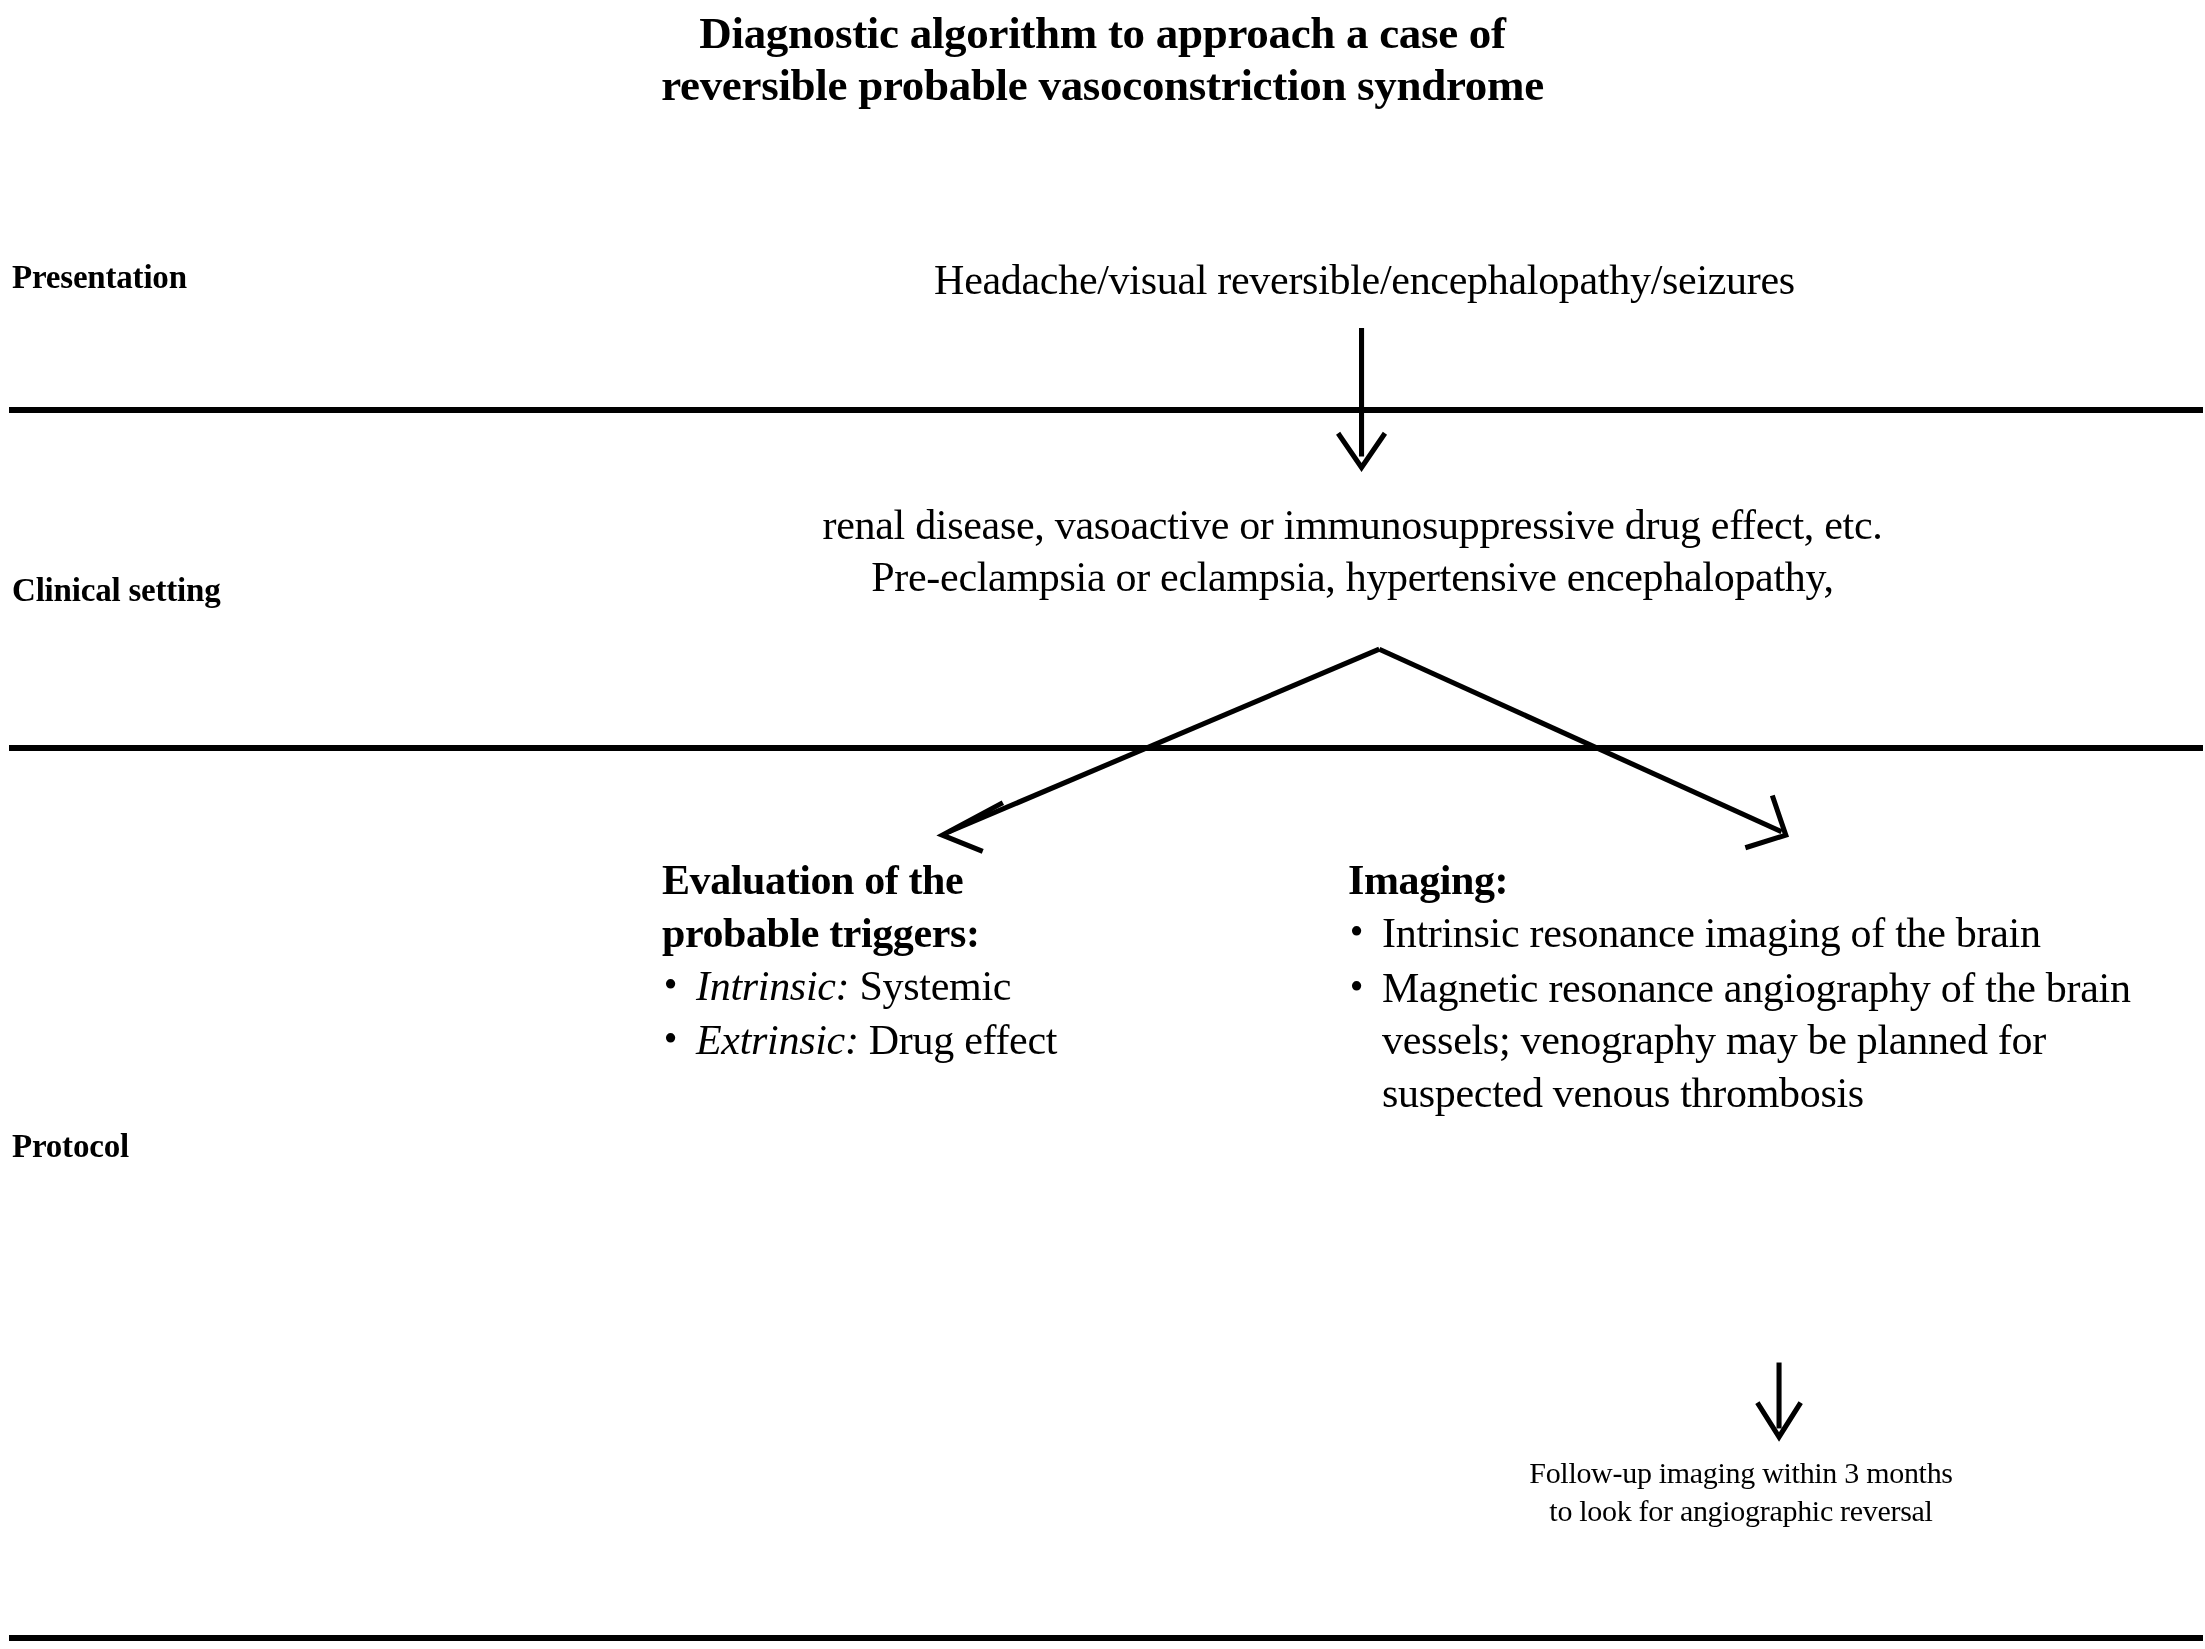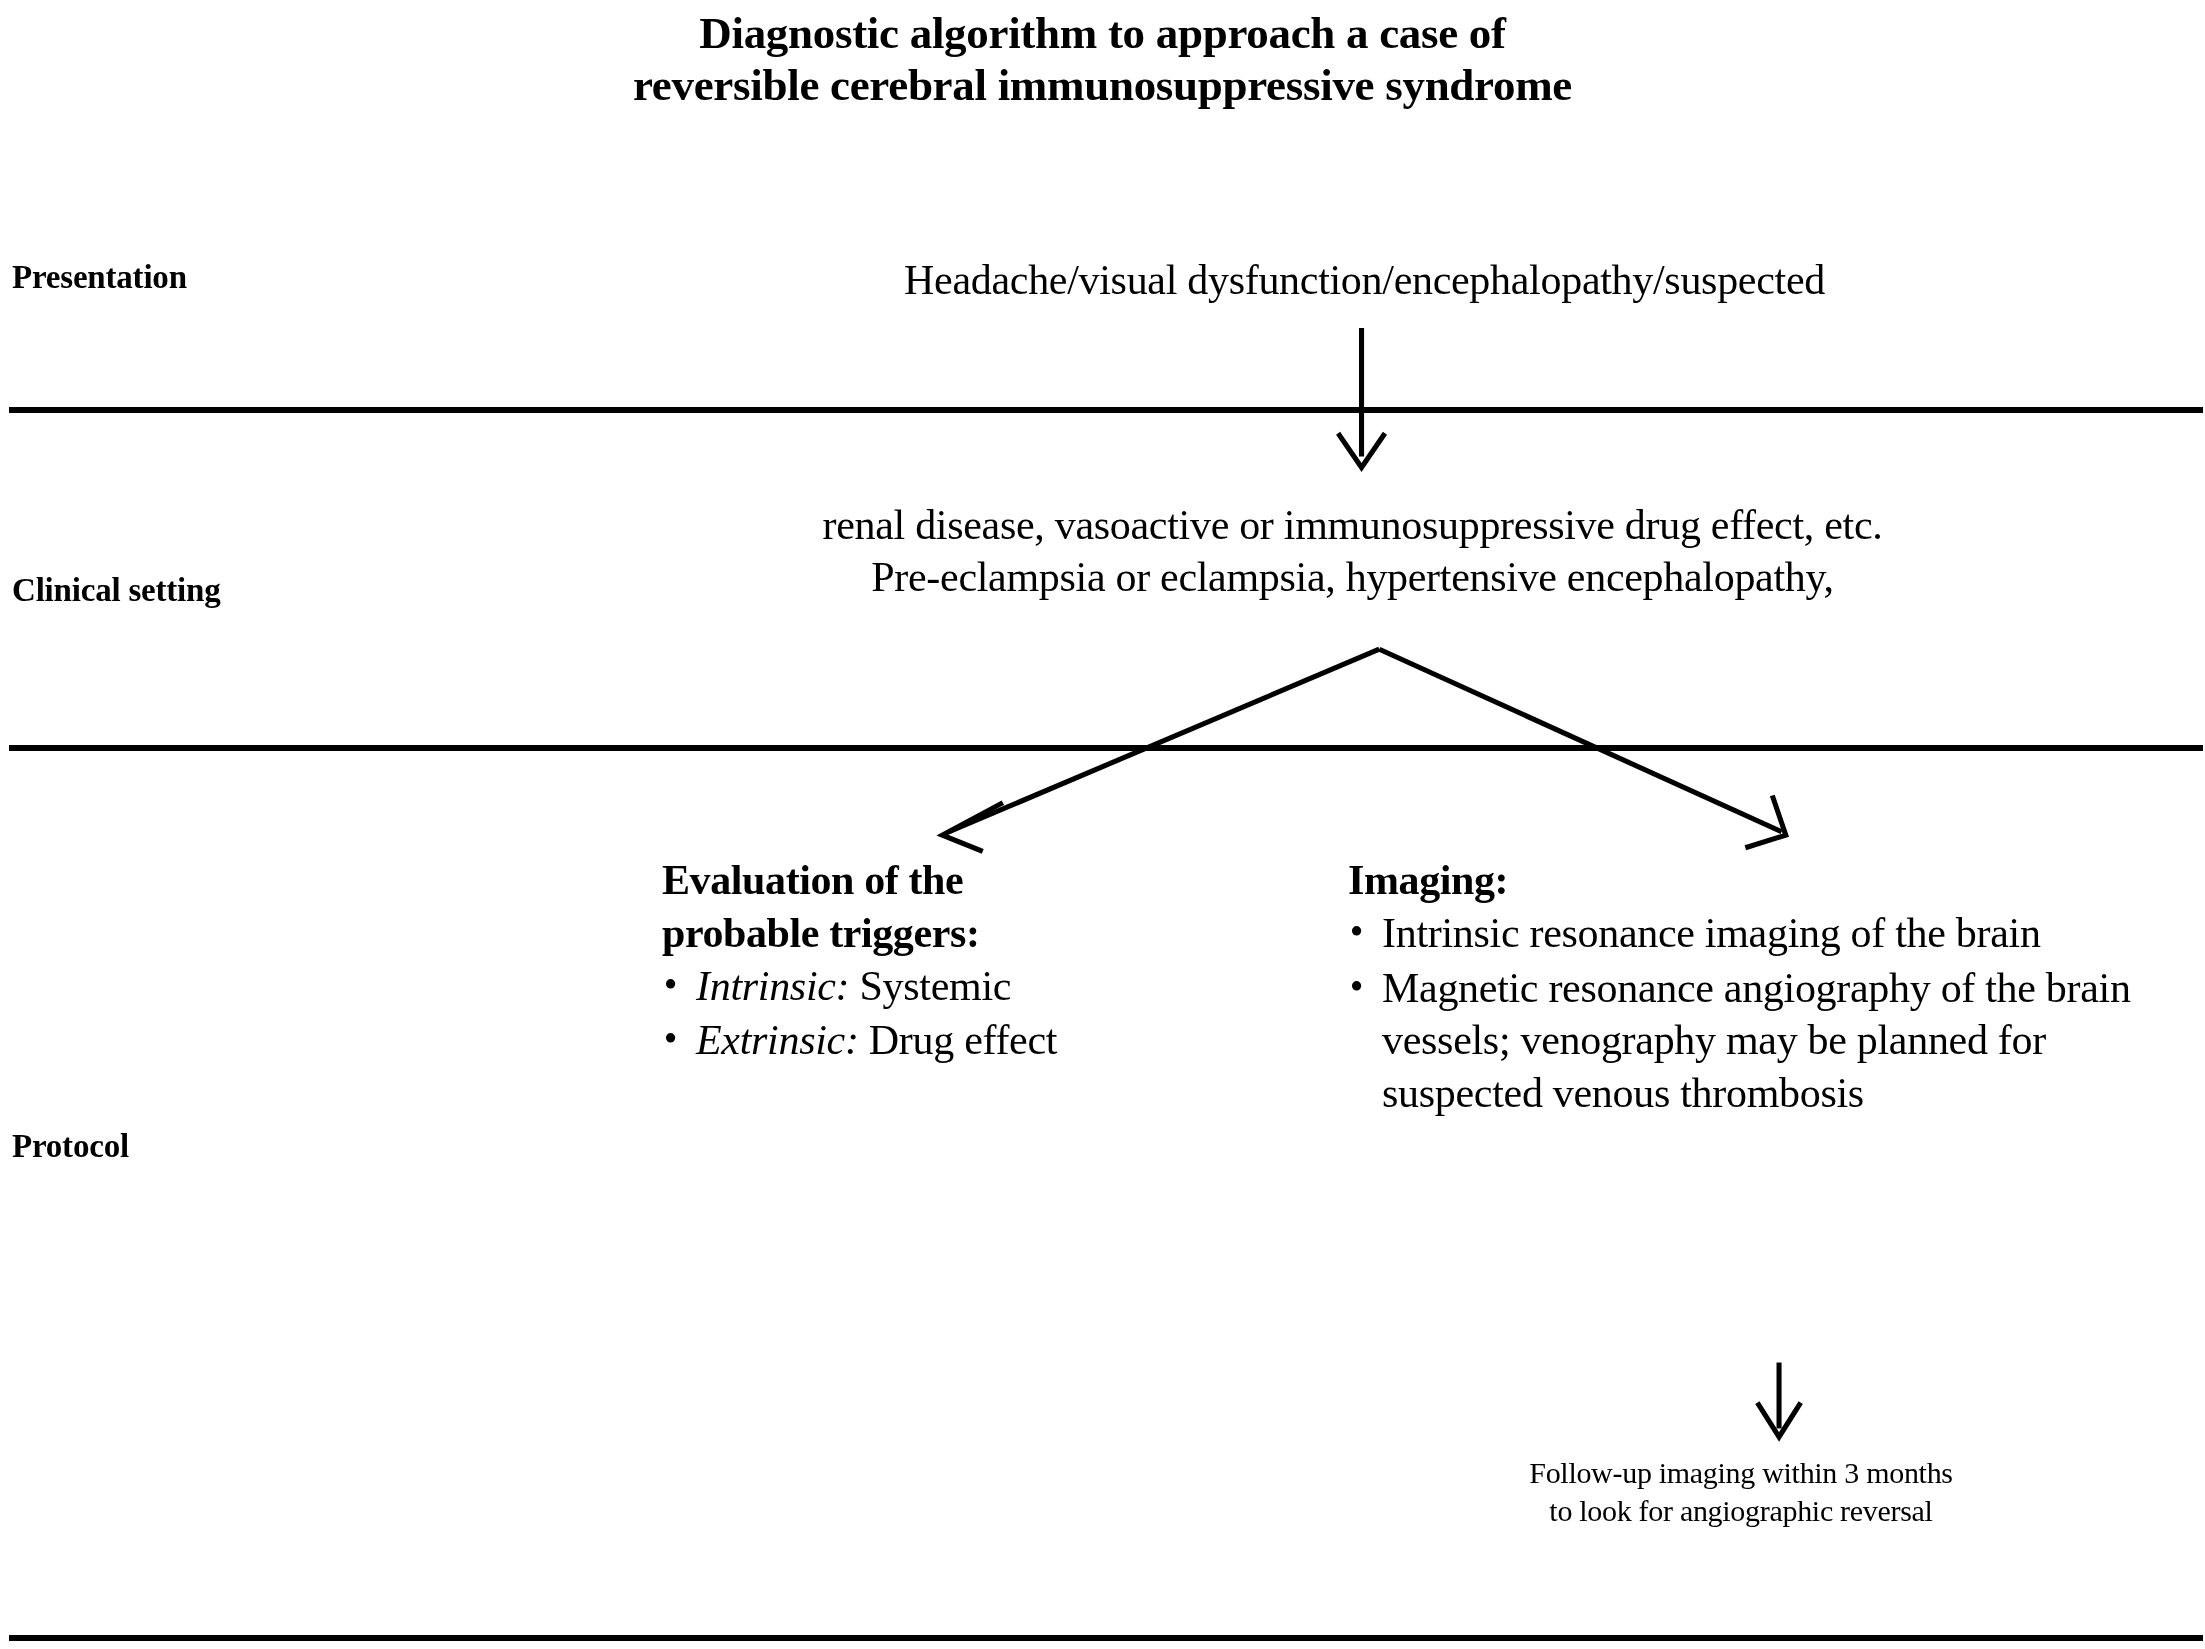--- a/index.html
+++ b/index.html
@@ -140,32 +140,32 @@
     pointer-events: none;
   }
 </style>
 </head>
 <body>
 
 <div id="page">
 
   <div class="title">
     <span class="title-line">Diagnostic algorithm to approach a case of</span>
-    <span class="title-line">reversible cerebral immunosuppressive syndrome</span>
+    <span class="title-line">reversible probable vasoconstriction syndrome</span>
   </div>
 
   <div class="row-label" id="label-presentation">Presentation</div>
   <div class="row-label" id="label-clinical">Clinical setting</div>
   <div class="row-label" id="label-protocol">Protocol</div>
 
   <div class="divider" id="divider-1"></div>
   <div class="divider" id="divider-2"></div>
   <div class="divider" id="divider-3"></div>
 
-  <div class="flow-text" id="presentation-text">Headache/visual dysfunction/encephalopathy/suspected</div>
+  <div class="flow-text" id="presentation-text">Headache/visual reversible/encephalopathy/seizures</div>
 
   <div class="flow-text" id="clinical-text">
     <span class="l">renal disease, vasoactive or immunosuppressive drug effect, etc.</span>
     <span class="l">Pre-eclampsia or eclampsia, hypertensive encephalopathy,</span>
   </div>
 
   <div class="protocol-col" id="triggers-col">
     <div class="col-head">
       <span class="l">Evaluation of the</span>
       <span class="l">probable triggers:</span>

